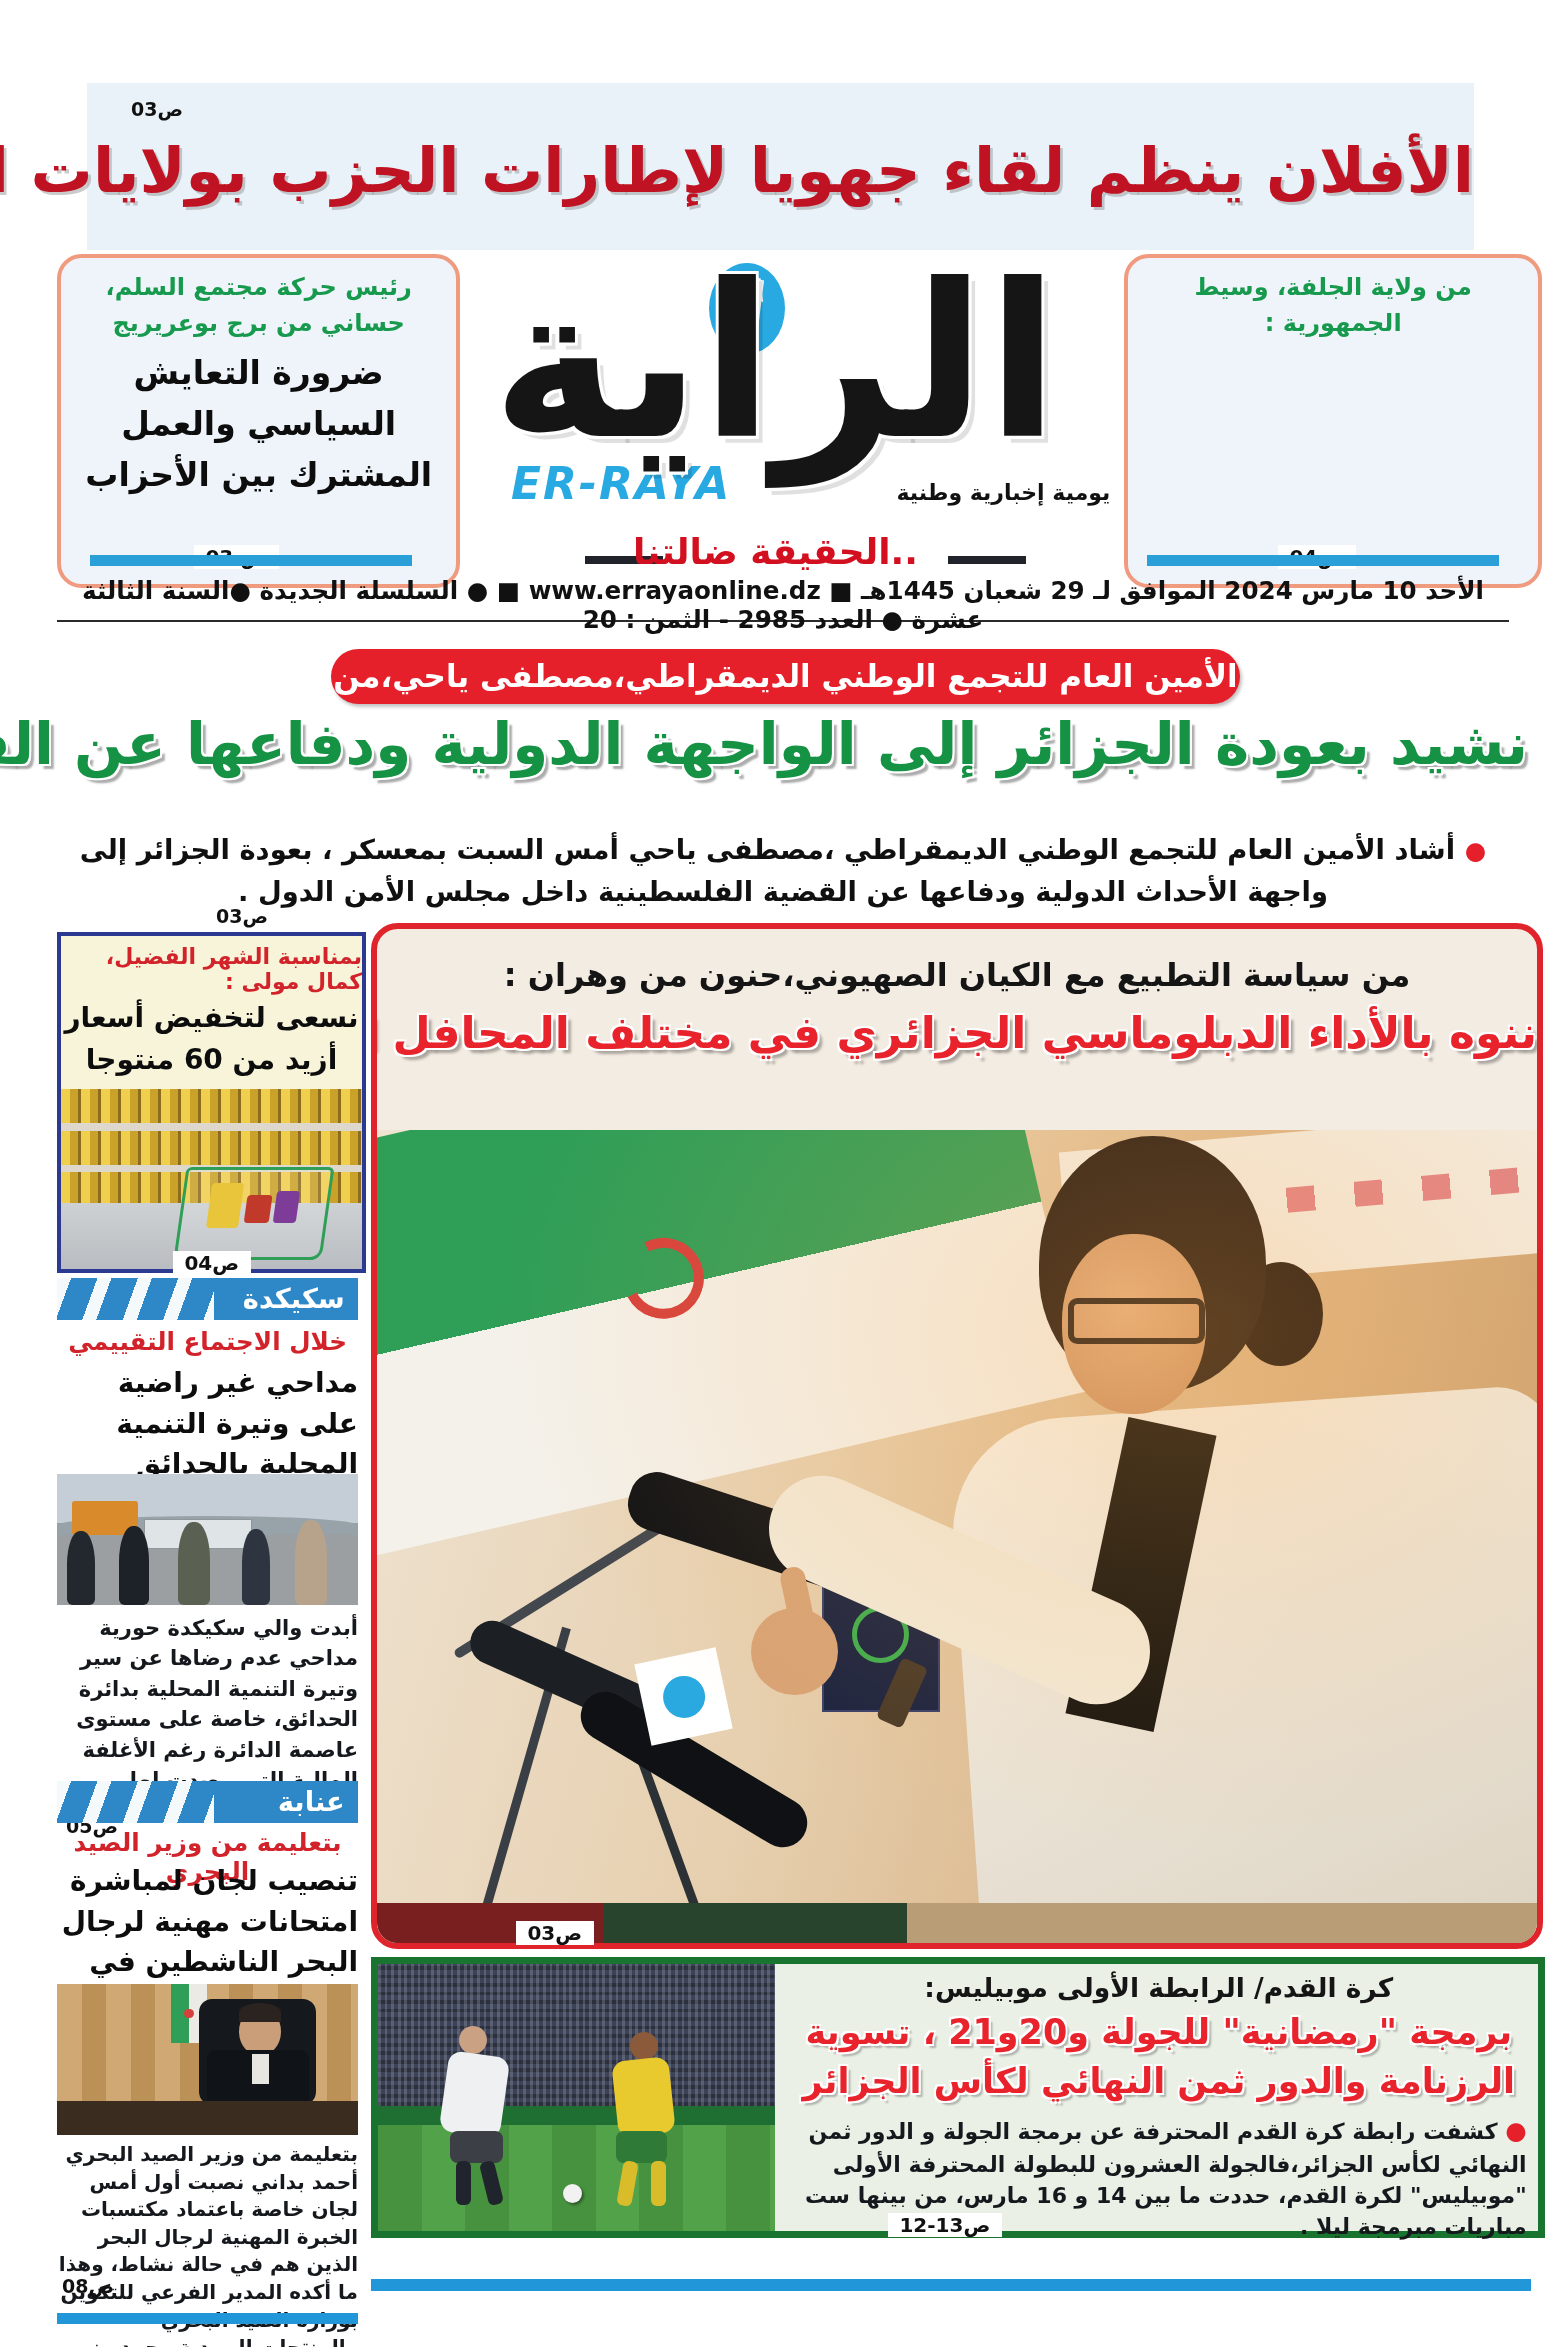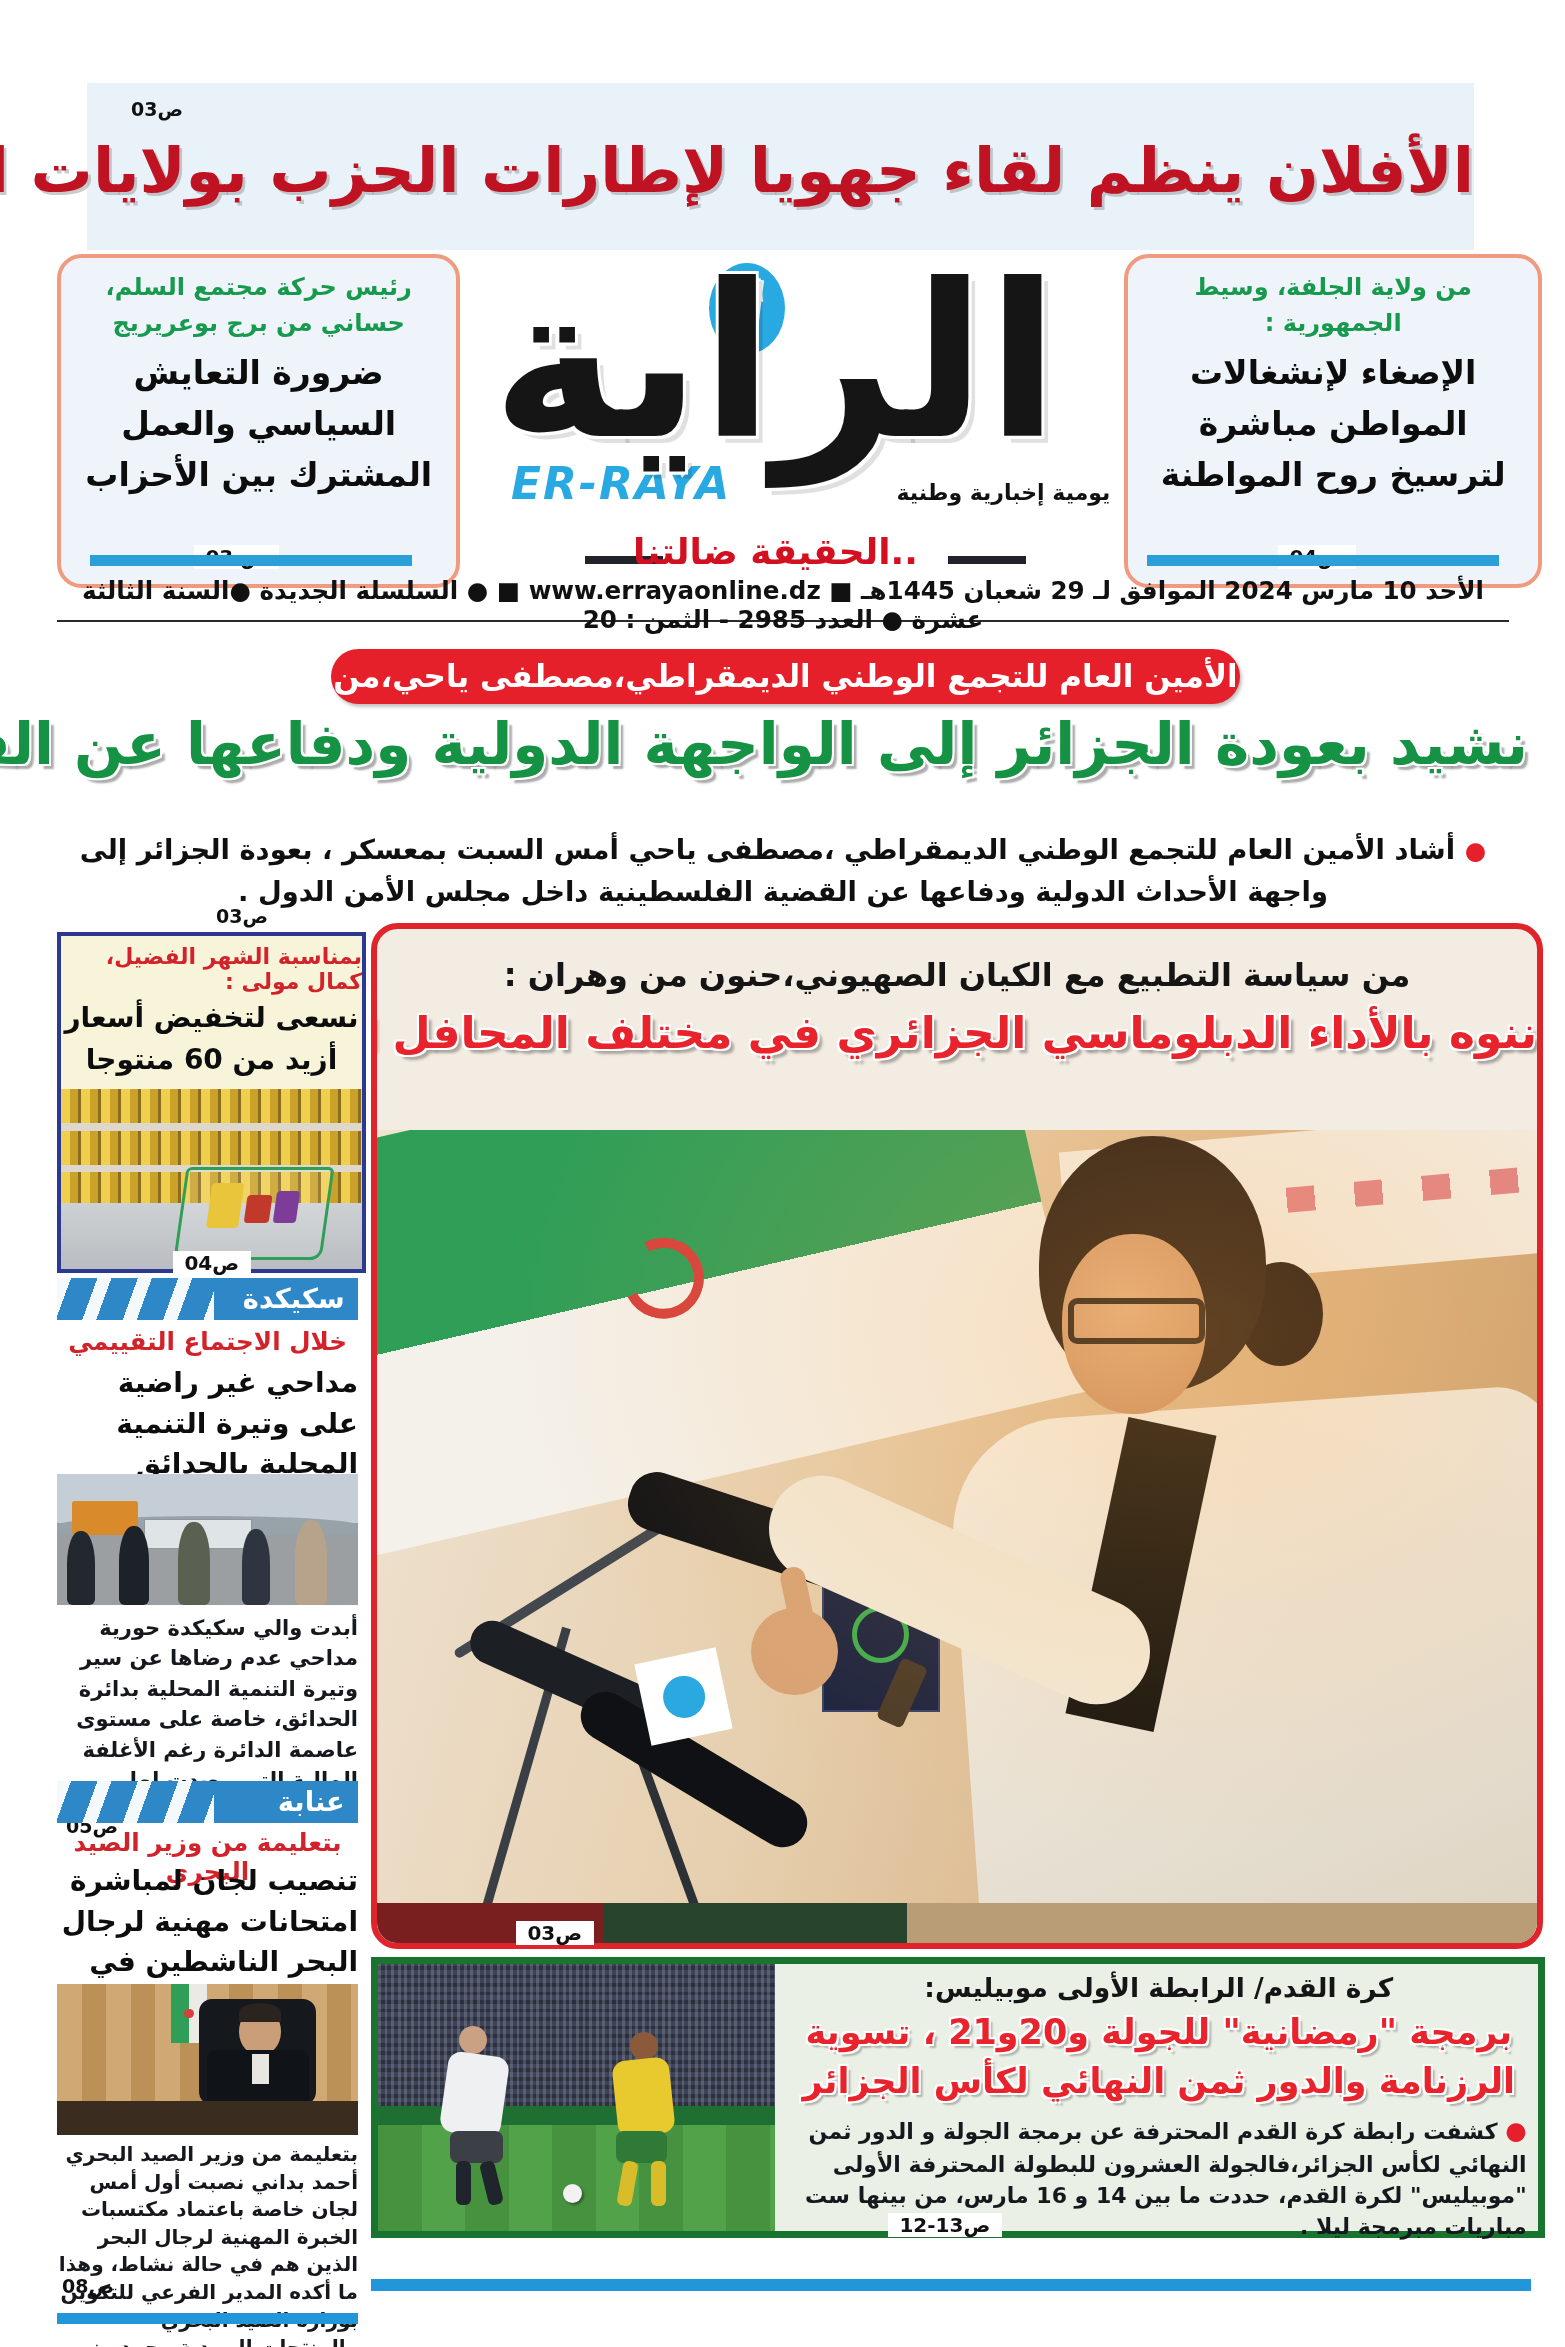--- a/index.html
+++ b/index.html
@@ -196,21 +196,20 @@
   </div>
 
   <div class="abs news-box" id="left-box">
     <div class="box-kicker">رئيس حركة مجتمع السلم، حساني من برج بوعريريج</div>
     <div class="box-headline">ضرورة التعايش السياسي والعمل المشترك بين الأحزاب</div>
   </div>
   <div class="abs page-chip" id="left-box-ref">ص 03</div>
 
   <div class="abs news-box" id="right-box">
     <div class="box-kicker">من ولاية الجلفة، وسيط الجمهورية :</div>
-    <div class="box-headline">الإصغاء لإنشغالات المواطن مباشرة لترسيخ روح المواطنة</div>
   </div>
   <div class="abs page-chip" id="right-box-ref">ص04</div>
 
   <div class="abs bar-blue" id="bar-blue-left"></div>
   <div class="abs bar-blue" id="bar-blue-right"></div>
   <div class="abs slogan-bar" id="slogan-bar-l"></div>
   <div class="abs slogan-bar" id="slogan-bar-r"></div>
 
   <div class="abs" id="masthead">
     <div id="logo-circle">

